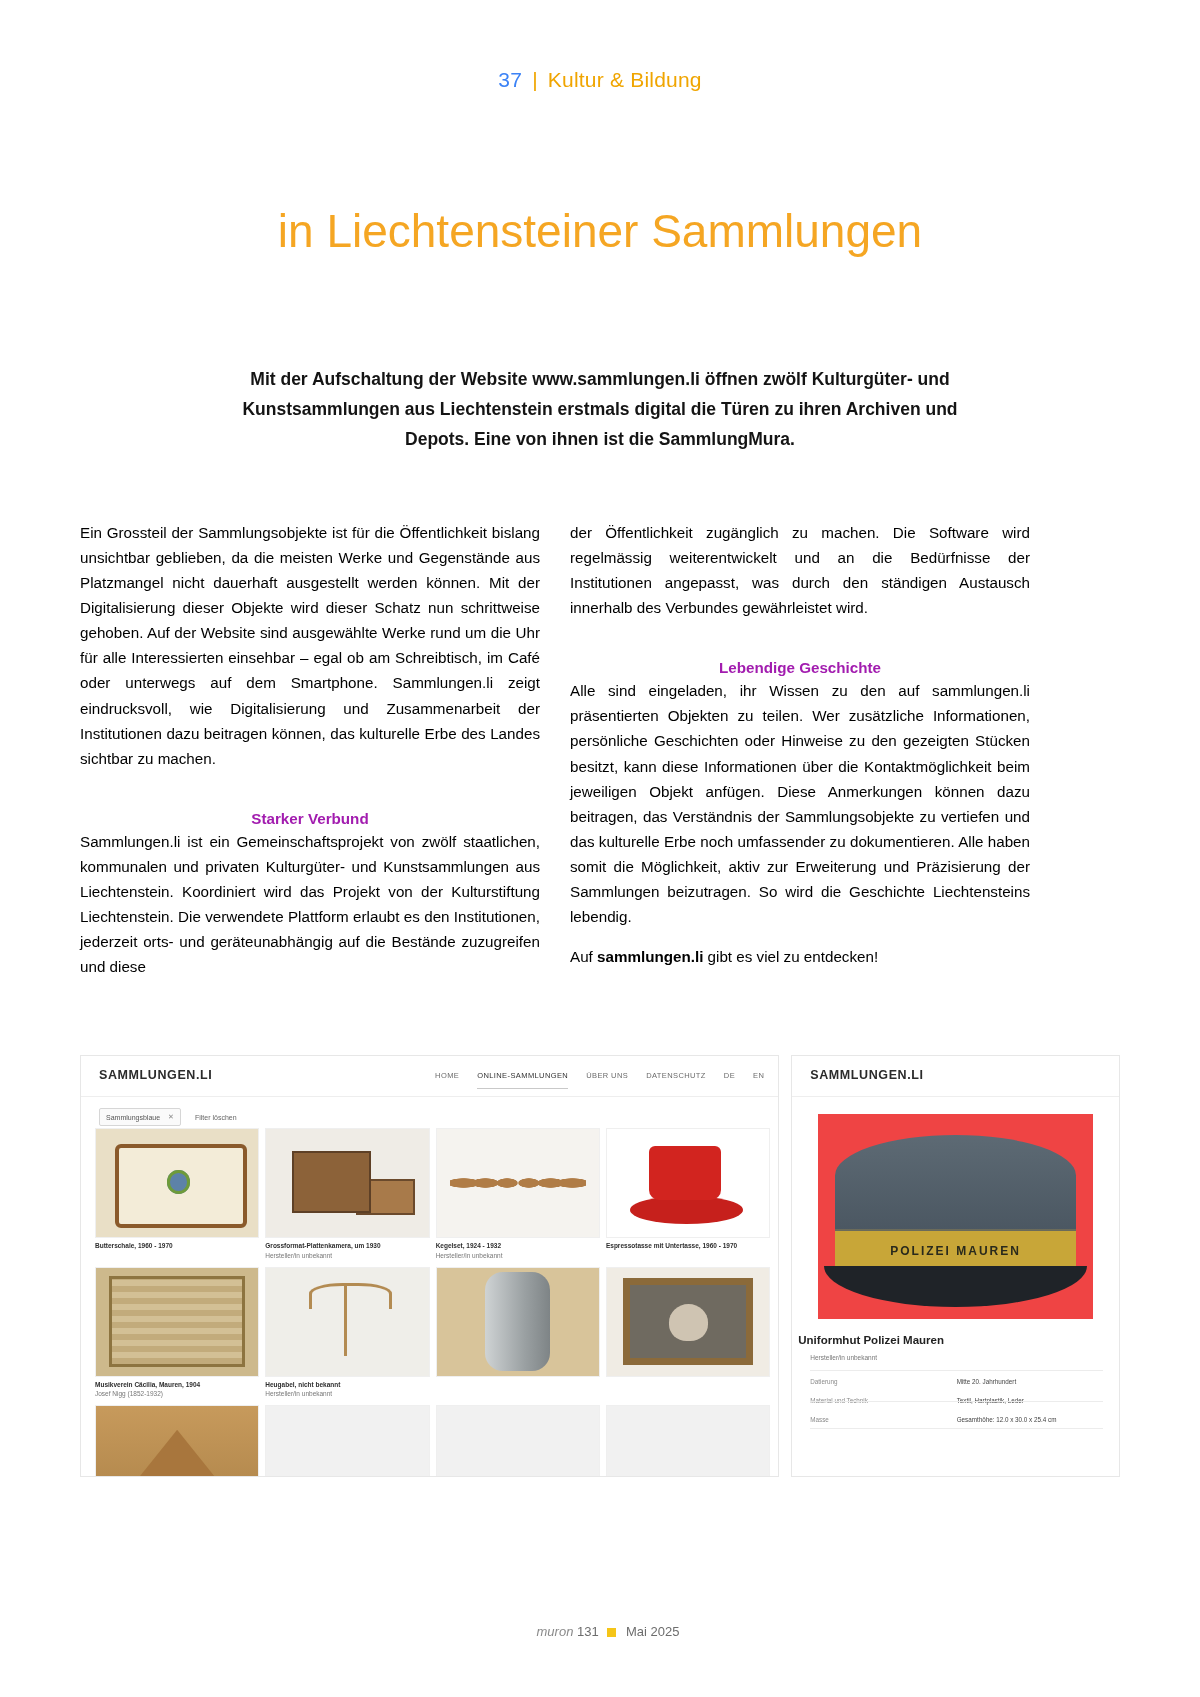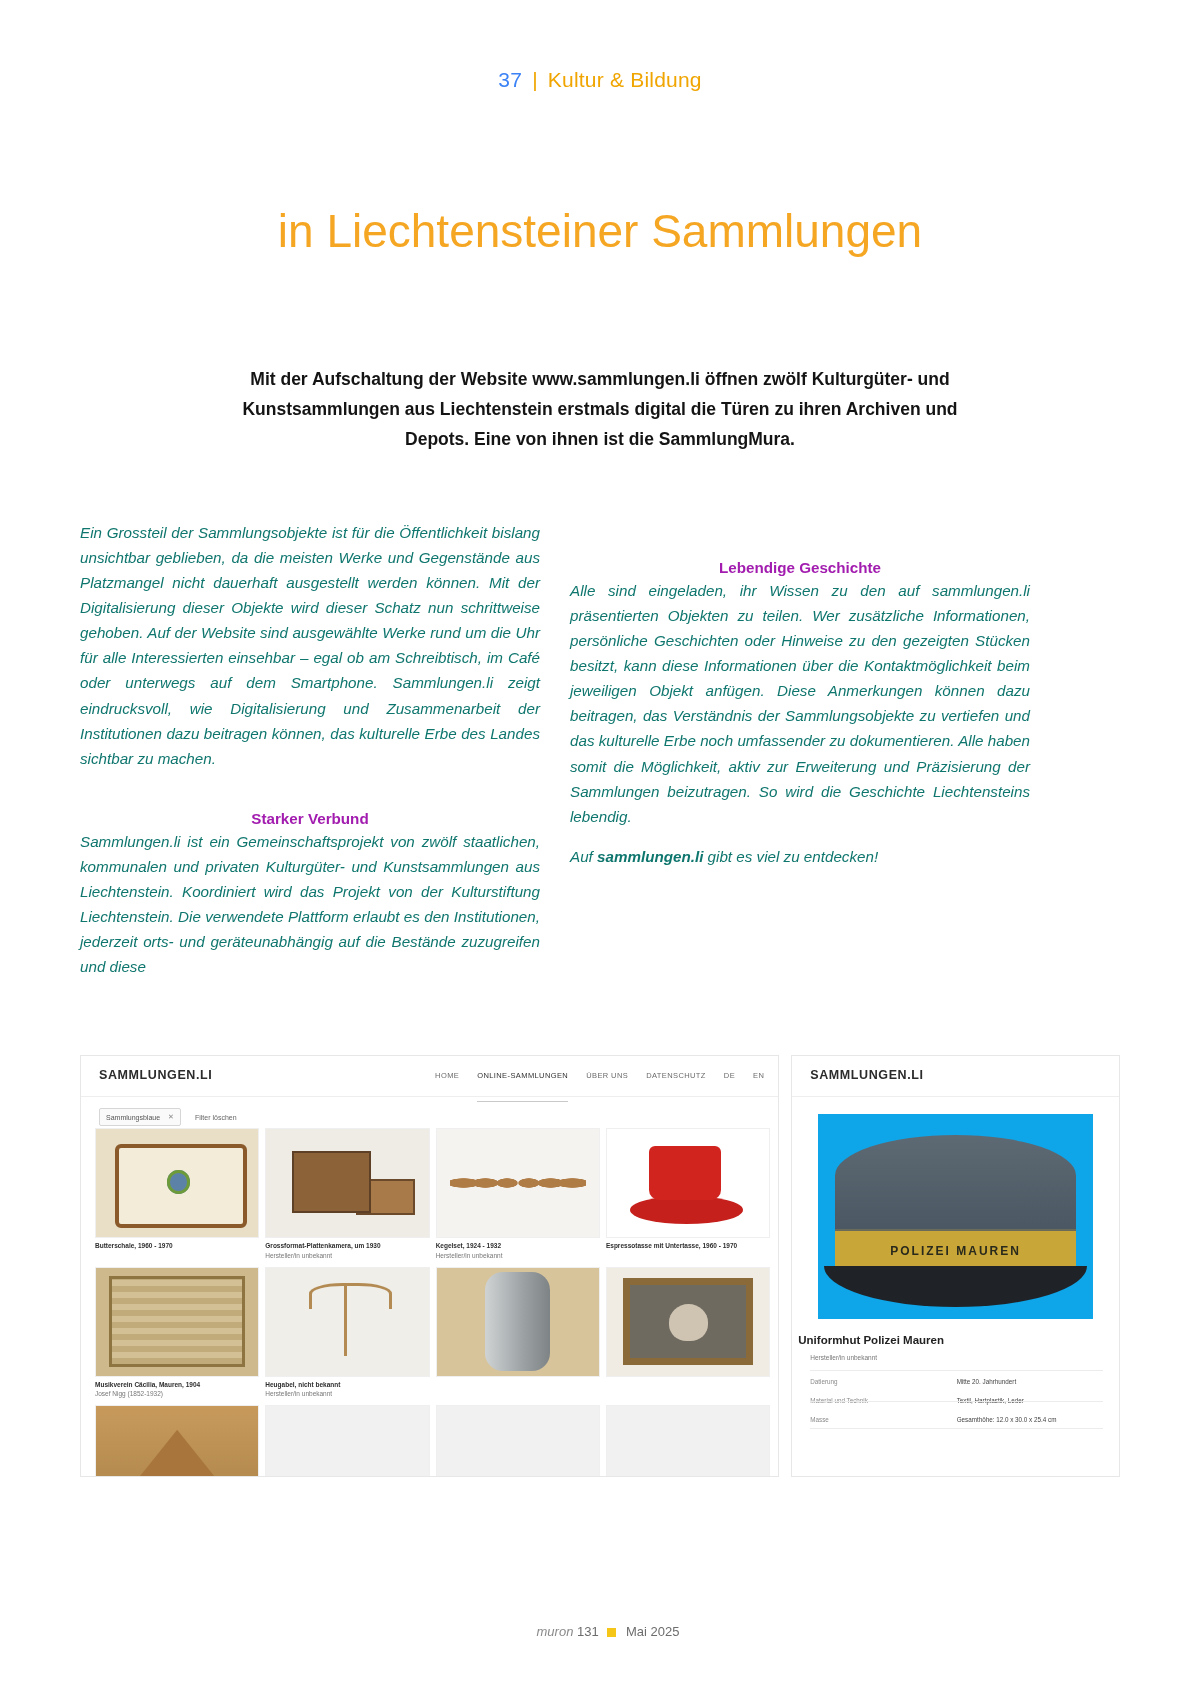--- a/index.html
+++ b/index.html
@@ -52,23 +52,22 @@
   .cols{
     position:absolute;top:520px;left:80px;width:1040px;
     display:flex;gap:30px;
   }
   .col{width:460px;}
   .col p{
     margin:0 0 0 0;
     font-size:15.2px;
     line-height:1.65;
     text-align:justify;
-    color:#0f766e;
+    color:#000000;
     hyphens:auto;
-    font-style:italic;
   }
   .col p + p{margin-top:15px;}
   .subhead{
     font-size:15.2px;
     font-weight:700;
     margin:39px 0 2px 0;
     color:#a21caf;
     text-align:center;
   }
   .col .tight{margin-top:2px;}
@@ -95,21 +94,21 @@
     background:#fff;border-bottom:1px solid #eee;
   }
   .wb-logo{
     position:absolute;left:18px;top:12px;
     font-size:12.5px;font-weight:700;letter-spacing:.6px;color:#2b2b2b;
   }
   .wb-nav{
     position:absolute;right:14px;top:15px;
     display:flex;gap:18px;font-size:7.5px;color:#6b6b6b;letter-spacing:.4px;
   }
-  .wb-nav .active{color:#333;border-bottom:1px solid #c9c9c9;padding-bottom:21px;}
+  .wb-nav .active{color:#333;border-bottom:1px solid #c9c9c9;padding-bottom:8px;}
   .wb-filters{
     position:absolute;top:52px;left:18px;display:flex;gap:14px;align-items:center;
   }
   .chip{
     border:1px solid #d6d6d6;border-radius:2px;
     font-size:7px;color:#555;padding:4px 6px;display:flex;gap:8px;align-items:center;
     background:#fafafa;
   }
   .chip .x{color:#888;}
   .linklike{font-size:7px;color:#666;}
@@ -202,21 +201,21 @@
   .wood{background:linear-gradient(180deg,#c79a5c,#ad8348);}
   .wood:after{
     content:"";position:absolute;left:18%;top:22%;width:64%;height:60%;
     background:#a8763d;clip-path:polygon(50% 0,100% 100%,0 100%);
   }
   .blank{background:#f1f1f1;}
 
   
   .hat{
     position:absolute;left:8%;top:58px;width:84%;height:205px;
-    background:#0ea5e9;
+    background:#ef4444;
   }
   .hat .crown{
     position:absolute;left:6%;top:10%;width:88%;height:52%;
     background:linear-gradient(180deg,#5d6a74,#495560);
     border-radius:50% 50% 6px 6px / 38% 38% 6px 6px;
   }
   .hat .band{
     position:absolute;left:6%;top:56%;width:88%;height:20%;
     background:#c8a638;border-top:2px solid #6b6b5a;border-bottom:2px solid #6b6b5a;
     color:#2a2a1c;font-size:12px;font-weight:700;letter-spacing:2px;
@@ -271,20 +270,21 @@
 
   <div class="lead">Mit der Aufschaltung der Website www.sammlungen.li öffnen zwölf Kulturgüter- und Kunstsammlungen aus Liechtenstein erstmals digital die Türen zu ihren Archiven und Depots. Eine von ihnen ist die SammlungMura.</div>
 
   <div class="cols">
     <div class="col">
       <p>Ein Grossteil der Sammlungsobjekte ist für die Öffentlichkeit bislang unsichtbar geblieben, da die meisten Werke und Gegenstände aus Platzmangel nicht dauerhaft ausgestellt werden können. Mit der Digitalisierung dieser Objekte wird dieser Schatz nun schrittweise gehoben. Auf der Website sind ausgewählte Werke rund um die Uhr für alle Interessierten einsehbar – egal ob am Schreibtisch, im Café oder unterwegs auf dem Smartphone. Sammlungen.li zeigt eindrucksvoll, wie Digitalisierung und Zusammenarbeit der Institutionen dazu beitragen können, das kulturelle Erbe des Landes sichtbar zu machen.</p>
       <div class="subhead">Starker Verbund</div>
       <p class="tight">Sammlungen.li ist ein Gemeinschaftsprojekt von zwölf staatlichen, kommunalen und privaten Kulturgüter- und Kunstsammlungen aus Liechtenstein. Koordiniert wird das Projekt von der Kulturstiftung Liechtenstein. Die verwendete Plattform erlaubt es den Institutionen, jederzeit orts- und geräteunabhängig auf die Bestände zuzugreifen und diese</p>
     </div>
     <div class="col">
+      <p>der Öffentlichkeit zugänglich zu machen. Die Software wird regelmässig weiterentwickelt und an die Bedürfnisse der Institutionen angepasst, was durch den ständigen Austausch innerhalb des Verbundes gewährleistet wird.</p>
       <div class="subhead">Lebendige Geschichte</div>
       <p class="tight">Alle sind eingeladen, ihr Wissen zu den auf sammlungen.li präsentierten Objekten zu teilen. Wer zusätzliche Informationen, persönliche Geschichten oder Hinweise zu den gezeigten Stücken besitzt, kann diese Informationen über die Kontaktmöglichkeit beim jeweiligen Objekt anfügen. Diese Anmerkungen können dazu beitragen, das Verständnis der Sammlungsobjekte zu vertiefen und das kulturelle Erbe noch umfassender zu dokumentieren. Alle haben somit die Möglichkeit, aktiv zur Erweiterung und Präzisierung der Sammlungen beizutragen. So wird die Geschichte Liechtensteins lebendig.</p>
       <p><span>Auf </span><span class="nobr">sammlungen.li</span><span> gibt es viel zu entdecken!</span></p>
     </div>
   </div>
 
   <div class="figure">
 
     <div class="shotA">
       <div class="wb-top">

